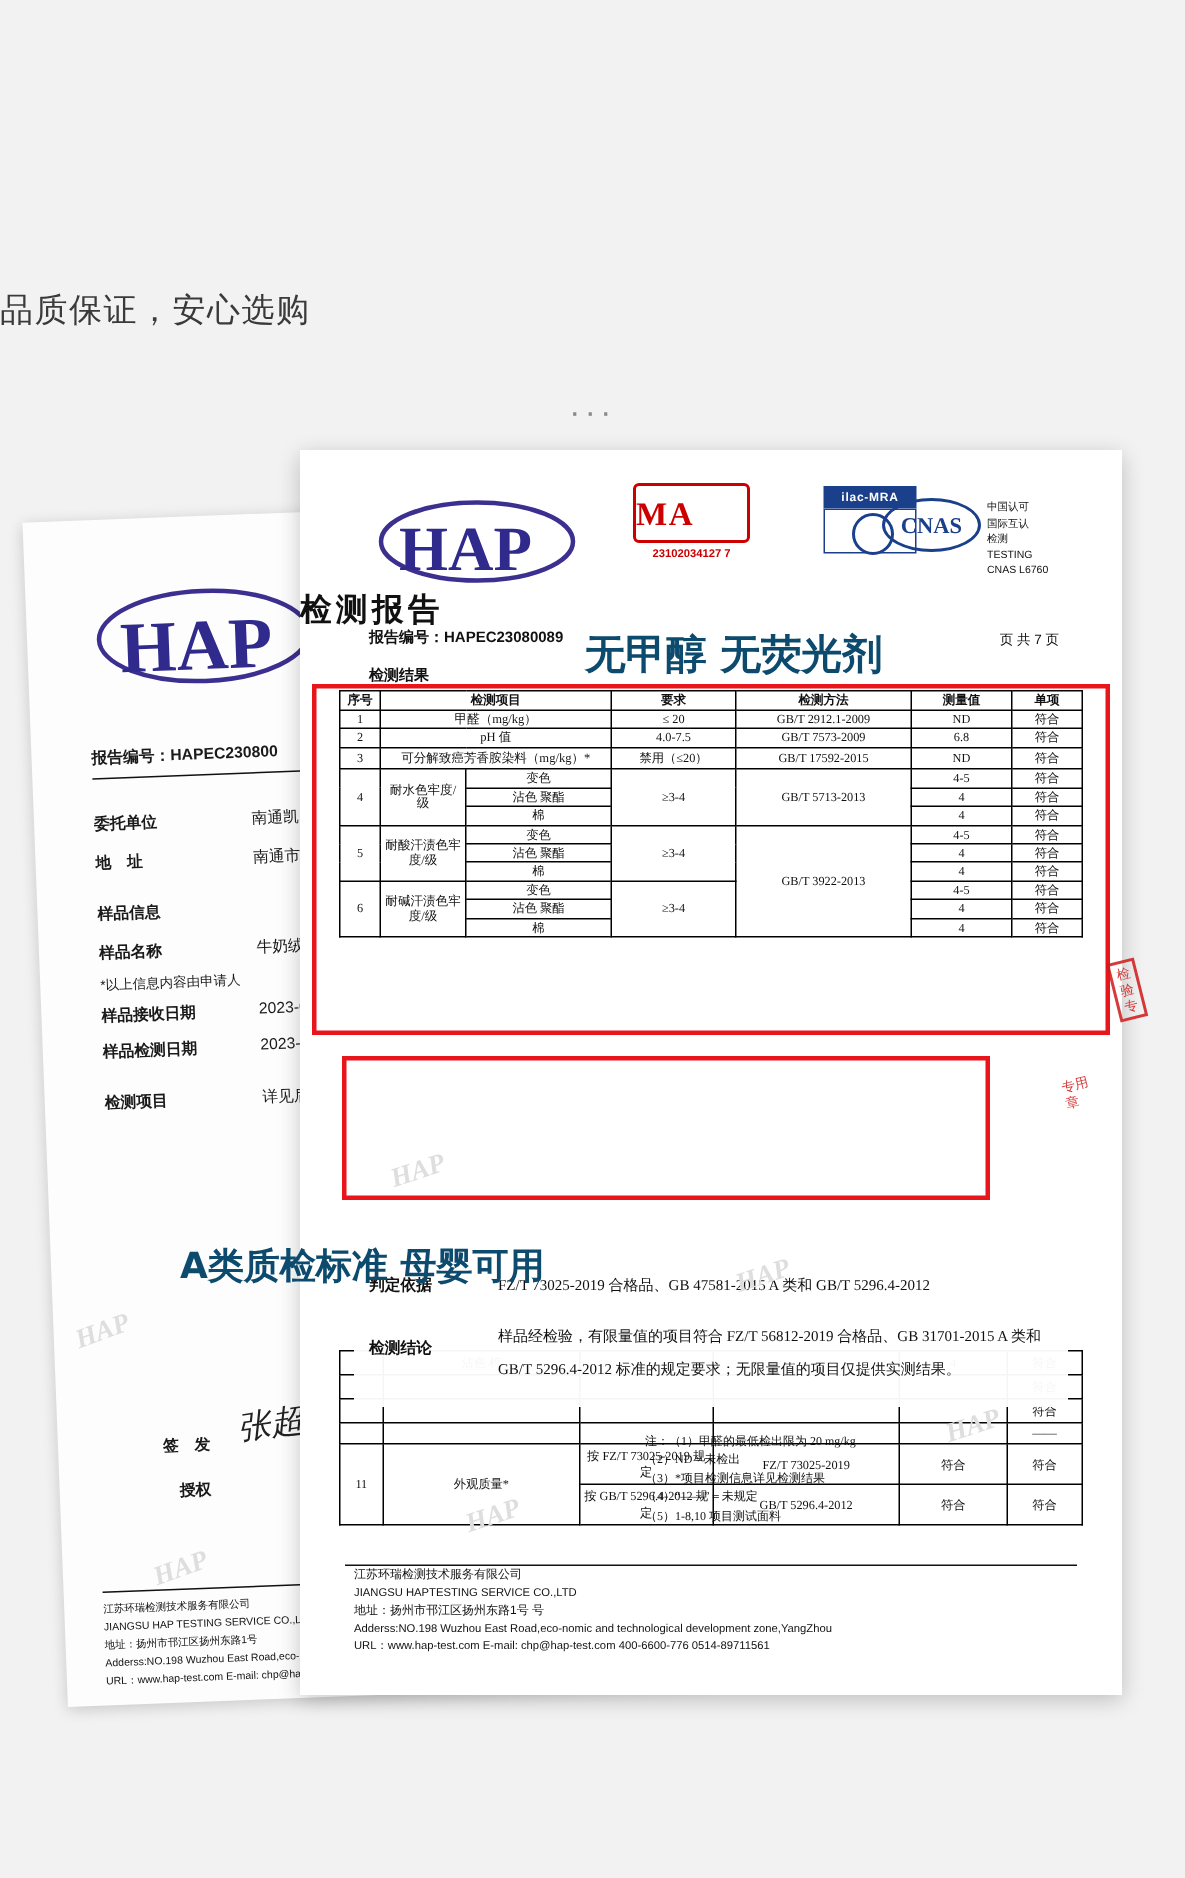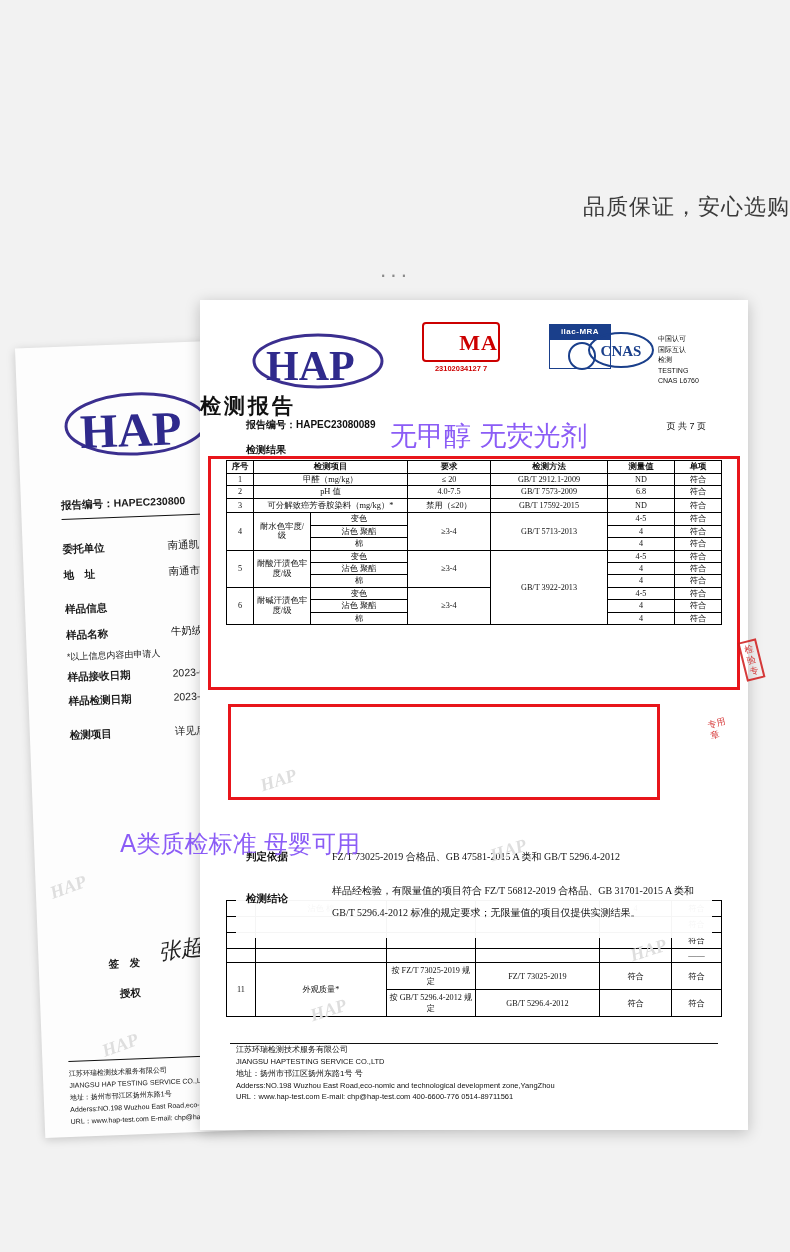--- a/index.html
+++ b/index.html
@@ -31,21 +31,21 @@
     font-weight: bold;
     letter-spacing: 2px;
     color: #1a1a1a;
     font-family: "DejaVu Sans", sans-serif;
   }
   .hdr-sub {
     position: absolute;
     top: 192px;
     left: 0;
     width: 790px;
-    text-align: right;
+    text-align: left;
     font-size: 22px;
     color: #3a3a3a;
     letter-spacing: 1px;
   }
   .hdr-dots {
     position: absolute;
     top: 262px;
     left: 0;
     width: 790px;
     text-align: center;
@@ -130,21 +130,21 @@
   .cma { position: absolute; left: 222px; top: 22px; text-align: center; }
   .cma-badge {
     width: 78px; height: 40px;
     border: 2px solid #c00;
     border-radius: 4px;
     color: #c00;
     font-weight: bold;
     font-size: 22px;
     font-family: "Liberation Serif", serif;
     line-height: 38px;
-    text-align: right;
+    text-align: left;
     letter-spacing: 1px;
     box-sizing: border-box;
   }
   .cma-num { font-size: 7.5px; color: #c00; margin-top: 2px; font-weight: bold; }
   .ilac { position: absolute; left: 306px; top: 24px; padding-left: 43px; }
   .ilac-top {
     width: 62px; height: 15px;
     background: #1a3f8b;
     color: #fff;
     font-size: 8px;
@@ -215,22 +215,22 @@
   .df-result-label {
     position: absolute;
     left: 46px; top: 143px;
     font-size: 10px;
     font-weight: bold;
   }
 
   
   .red-anno {
     position: absolute;
-    color: #8b5cf6;
-    font-weight: normal;
+    color: #0c4a6e;
+    font-weight: bold;
     font-family: "DejaVu Sans", sans-serif;
     white-space: nowrap;
     text-align: right;
   }
   .red-box {
     position: absolute;
     border: 3px solid #e8151b;
     box-sizing: border-box;
     pointer-events: none;
   }
@@ -565,20 +565,27 @@
       </table>
 
     <div class="concl">
       <div class="concl-row concl-lbl" style="left:10px; top:8px;">判定依据</div>
       <div class="concl-row" style="left:96px; top:8px;">FZ/T 73025-2019 合格品、GB 47581-2015 A 类和 GB/T 5296.4-2012</div>
       <div class="concl-row concl-lbl" style="left:10px; top:50px;">检测结论</div>
       <div class="concl-row" style="left:96px; top:42px;">样品经检验，有限量值的项目符合 FZ/T 56812-2019 合格品、GB 31701-2015 A 类和</div>
       <div class="concl-row" style="left:96px; top:64px;">GB/T 5296.4-2012 标准的规定要求；无限量值的项目仅提供实测结果。</div>
     </div>
 
+    <div class="notes">
+      <div>注：（1）甲醛的最低检出限为 20 mg/kg</div>
+      <div>（2）ND＝未检出</div>
+      <div>（3）*项目检测信息详见检测结果</div>
+      <div>（4）“——”＝未规定</div>
+      <div>（5）1-8,10 项目测试面料</div>
+    </div>
 
     <div class="watermark" style="left:60px; top:470px; transform:rotate(-18deg);">HAP</div>
     <div class="watermark" style="left:290px; top:540px; transform:rotate(-18deg);">HAP</div>
     <div class="watermark" style="left:430px; top:640px; transform:rotate(-18deg);">HAP</div>
     <div class="watermark" style="left:110px; top:700px; transform:rotate(-18deg);">HAP</div>
 
     <div class="foot-sep"></div>
     <div class="df-foot">
       <div class="cn">江苏环瑞检测技术服务有限公司</div>
       <div>JIANGSU HAPTESTING SERVICE CO.,LTD</div>

